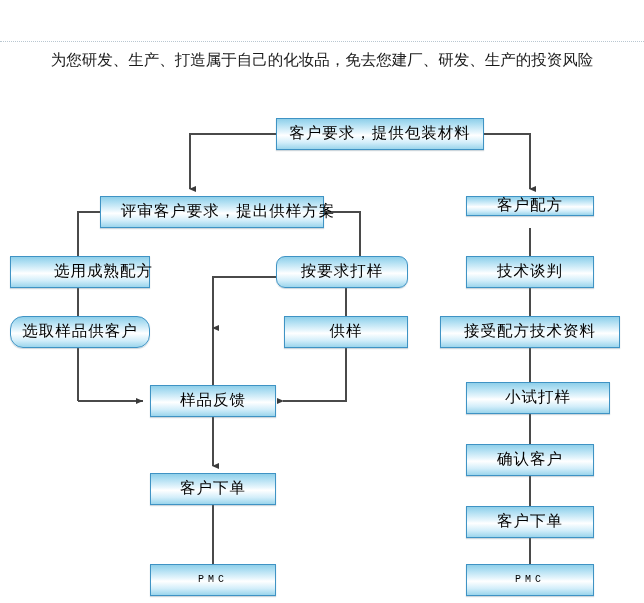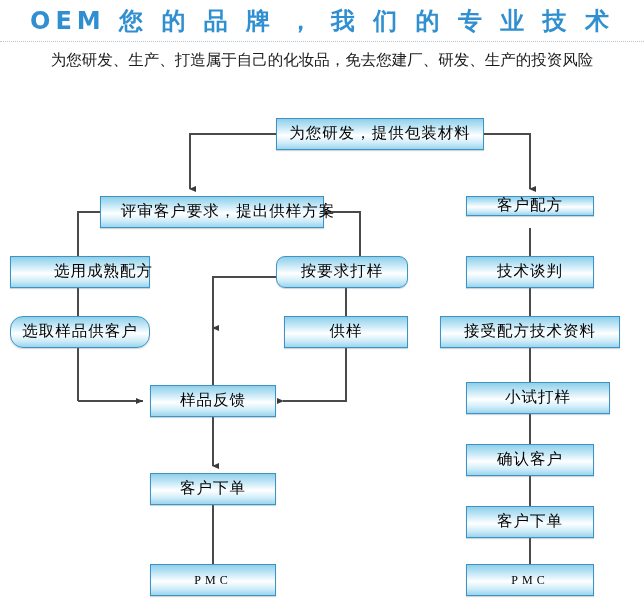--- a/index.html
+++ b/index.html
@@ -82,30 +82,29 @@
     font-size: 15.5px;
     line-height: 1;
     display: flex;
     align-items: center;
     justify-content: center;
     letter-spacing: 1px;
     white-space: nowrap;
     box-shadow: 0 1px 1px rgba(90,120,140,0.30);
   }
   .node.mono {
-    font-family: Liberation Serif, serif;
+    font-family: Liberation Mono, monospace;
     letter-spacing: 4px;
-    font-size: 12px;
+    font-size: 10px;
   }
 </style>
 </head>
 <body>
 
 <div id="header">
-  <div id="header-title">OEM 您 的 品 牌 ， 我 们 的 专 业 技 术</div>
   <div id="header-divider"></div>
   <div id="header-subtitle">为您研发、生产、打造属于自己的化妆品，免去您建厂、研发、生产的投资风险</div>
 </div>
 
 <div id="flowchart">
 
   <svg id="edges" viewBox="0 0 644 507" xmlns="http://www.w3.org/2000/svg">
     <defs>
       <marker id="ah-down" markerWidth="8" markerHeight="8" refX="4" refY="6" orient="auto" markerUnits="userSpaceOnUse">
         <path d="M1,0 L7,0 L4,7 Z" fill="#3a3a3a"></path>
@@ -150,21 +149,21 @@
       <path d="M530,192 L530,220"></path>
       <path d="M530,252 L530,286"></path>
       <path d="M530,318 L530,348"></path>
       <path d="M530,380 L530,410"></path>
       <path d="M530,442 L530,468"></path>
     </g>
   </svg>
 
   <div id="node-layer">
       <div class="node" style="left: 276px; top: 22px; width: 208px; height: 32px;">
-        <span>为您研发，提供包装材料</span>
+        <span>客户要求，提供包装材料</span>
       </div>
       <div class="node" style="left: 100px; top: 100px; width: 224px; height: 32px; padding-left: 32px;">
         <span>评审客户要求，提出供样方案</span>
       </div>
       <div class="node" style="left: 466px; top: 100px; width: 128px; height: 20px;">
         <span>客户配方</span>
       </div>
       <div class="node" style="left: 10px; top: 160px; width: 140px; height: 32px; padding-left: 47px;">
         <span>选用成熟配方</span>
       </div>

